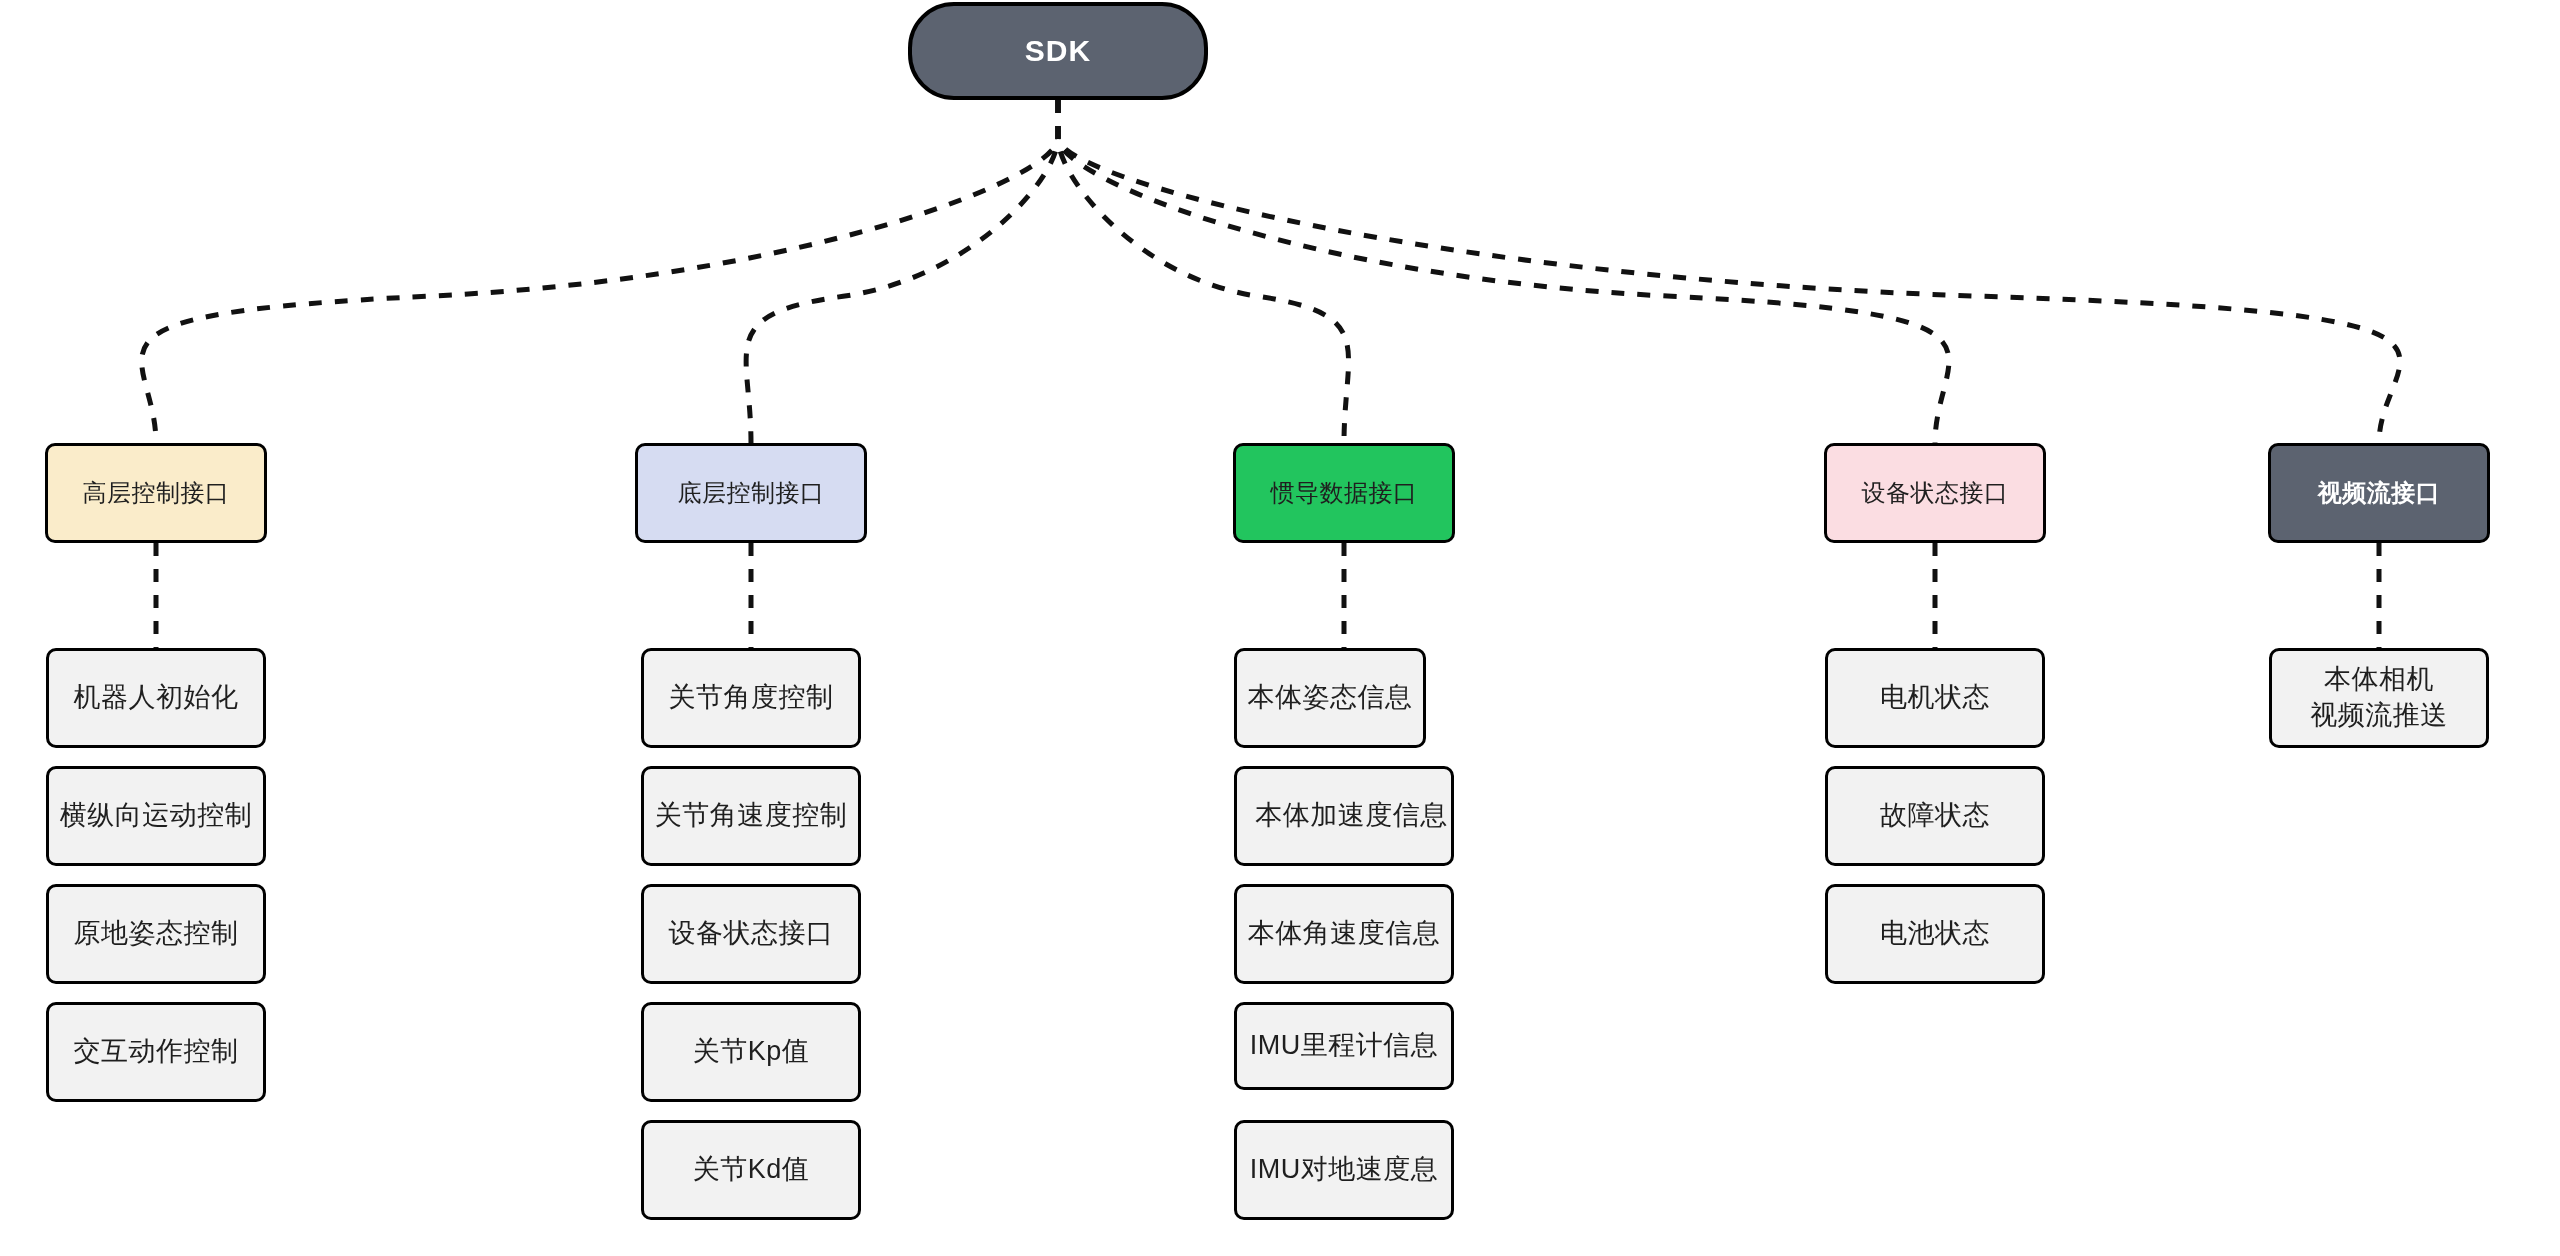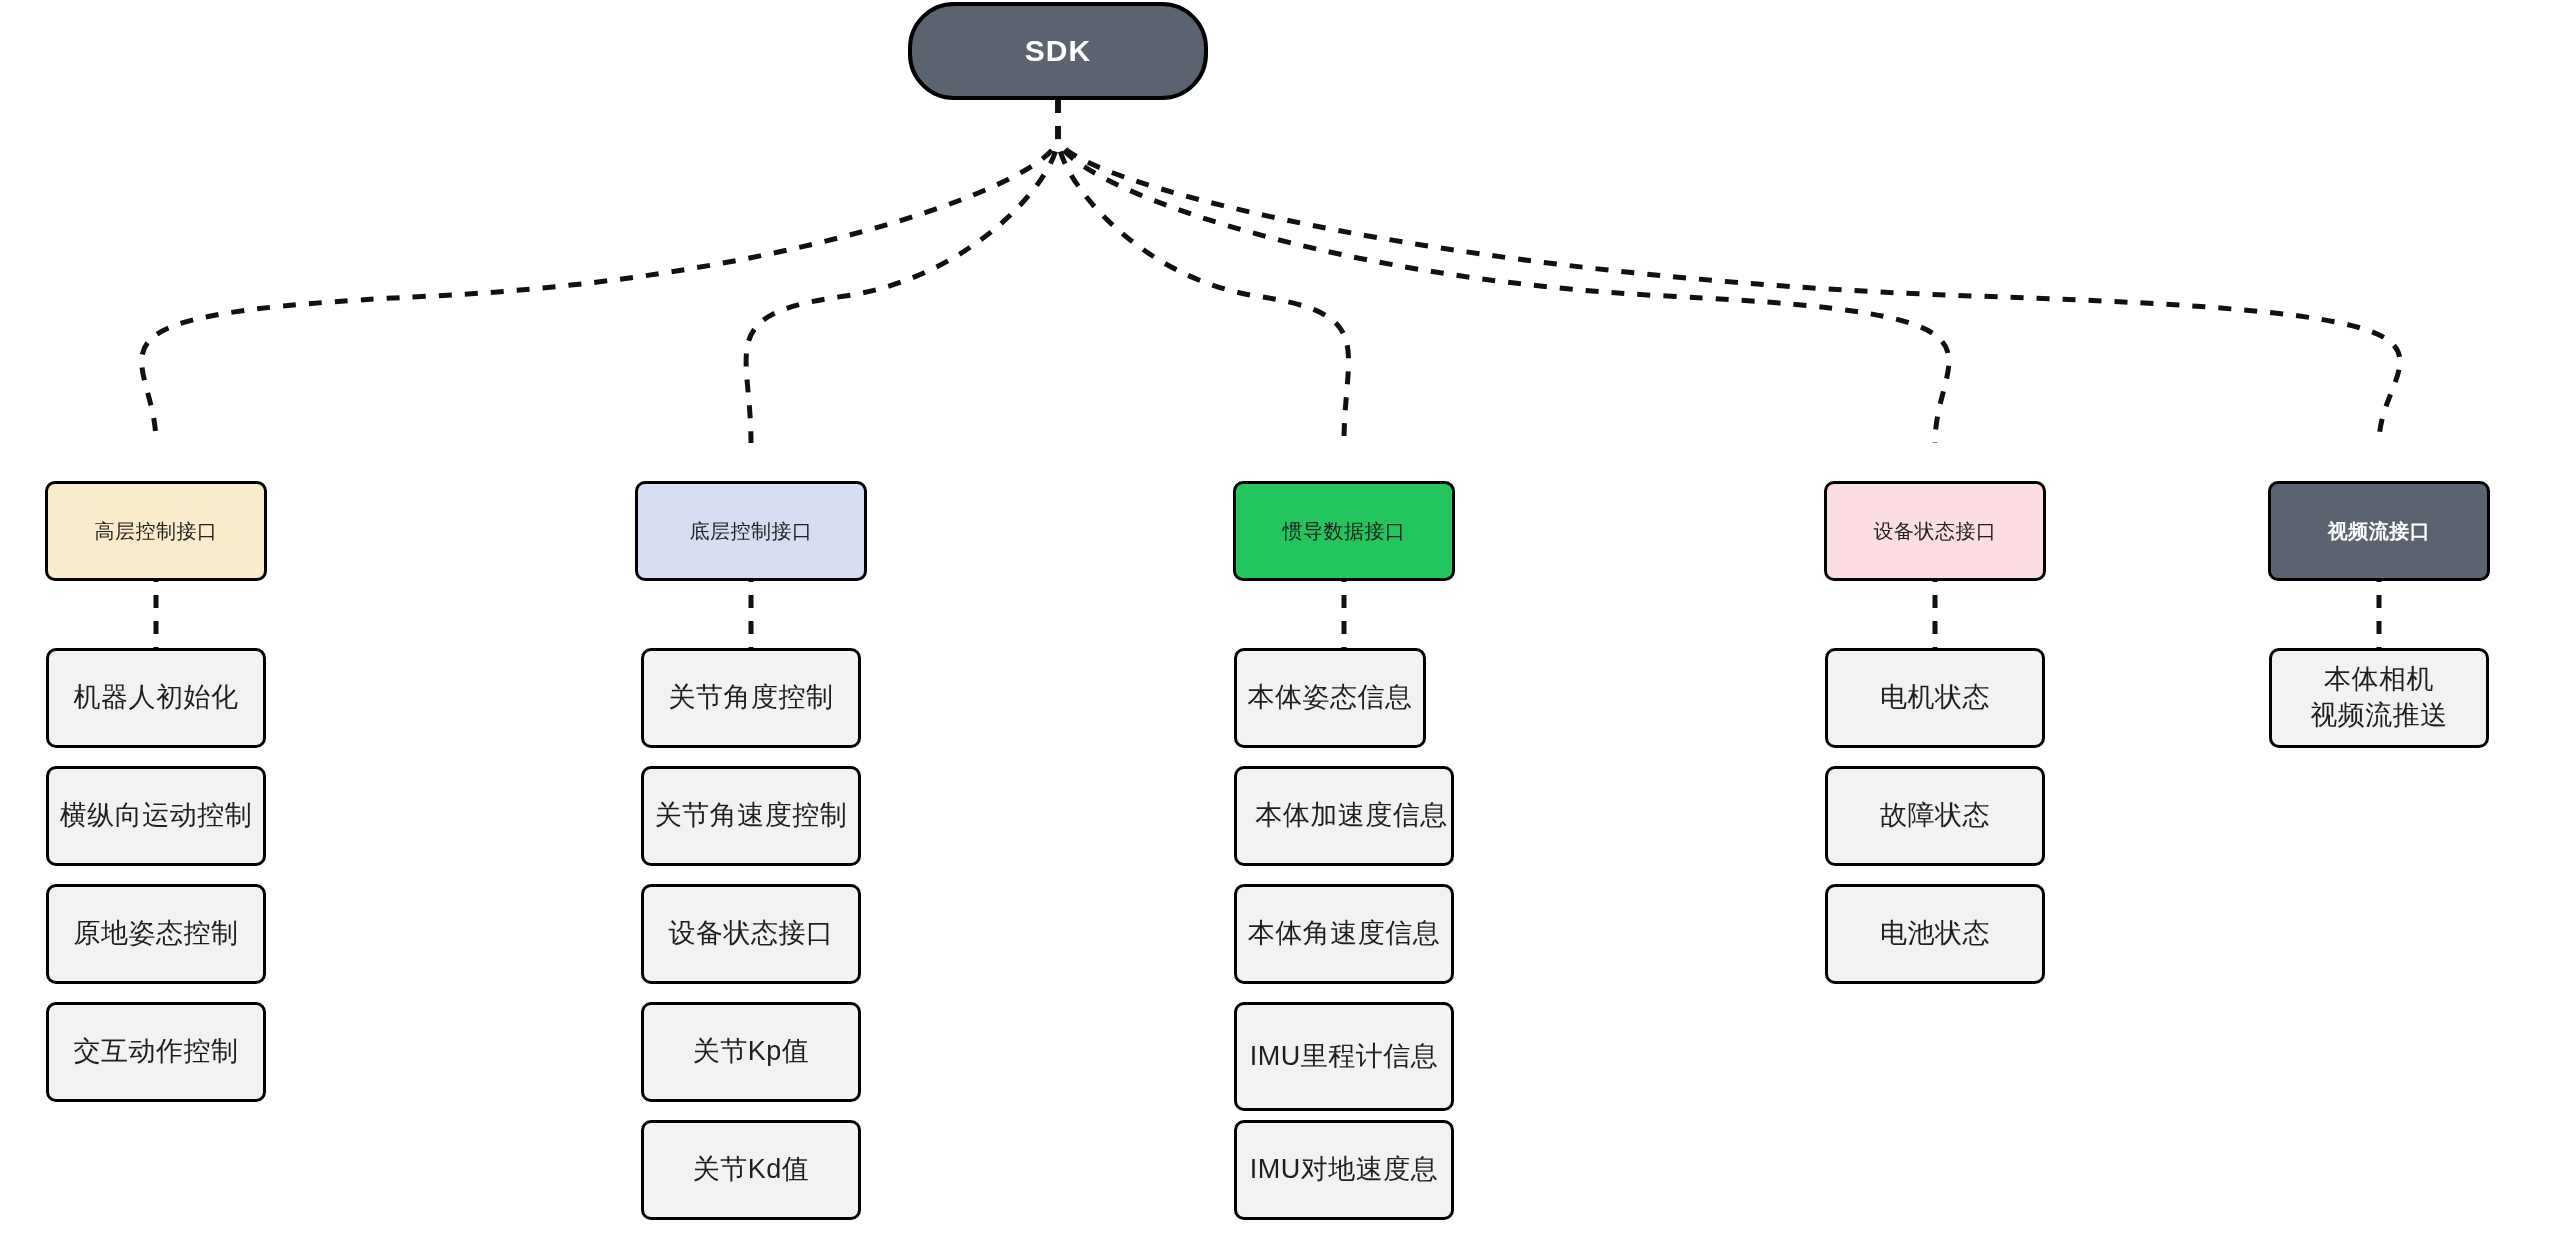--- a/index.html
+++ b/index.html
@@ -41,22 +41,21 @@
   .node-root {
     border-radius: 46px;
     background: #5c6370;
     color: #ffffff;
     font-weight: bold;
     font-size: 30px;
     letter-spacing: 1px;
     border-width: 4px;
   }
   .node-branch {
-    font-size: 20px;
-    margin-top: 38px;
+    font-size: 24px;
   }
   .node-leaf {
     background: #f2f2f2;
     font-size: 27px;
     border-width: 3px;
     border-radius: 10px;
   }
   .node-branch.dark {
     color: #ffffff;
     font-weight: bold;
@@ -136,21 +135,21 @@
       </div>
       <div class="node node-leaf" style="left: 1234px; top: 648px; width: 192px; height: 100px;">
         <span class="leaf-lines">本体姿态信息</span>
       </div>
       <div class="node node-leaf" style="left: 1234px; top: 766px; width: 220px; height: 100px; padding-left: 15px;">
         <span class="leaf-lines">本体加速度信息</span>
       </div>
       <div class="node node-leaf" style="left: 1234px; top: 884px; width: 220px; height: 100px;">
         <span class="leaf-lines">本体角速度信息</span>
       </div>
-      <div class="node node-leaf" style="left: 1234px; top: 1002px; width: 220px; height: 109px; text-align: center;">
+      <div class="node node-leaf" style="left: 1234px; top: 1002px; width: 220px; height: 88px; text-align: center;">
         <span class="leaf-lines">IMU里程计信息</span>
       </div>
       <div class="node node-leaf" style="left: 1234px; top: 1120px; width: 220px; height: 100px;">
         <span class="leaf-lines">IMU对地速度息</span>
       </div>
       <div class="node node-leaf" style="left: 1825px; top: 648px; width: 220px; height: 100px;">
         <span class="leaf-lines">电机状态</span>
       </div>
       <div class="node node-leaf" style="left: 1825px; top: 766px; width: 220px; height: 100px;">
         <span class="leaf-lines">故障状态</span>

